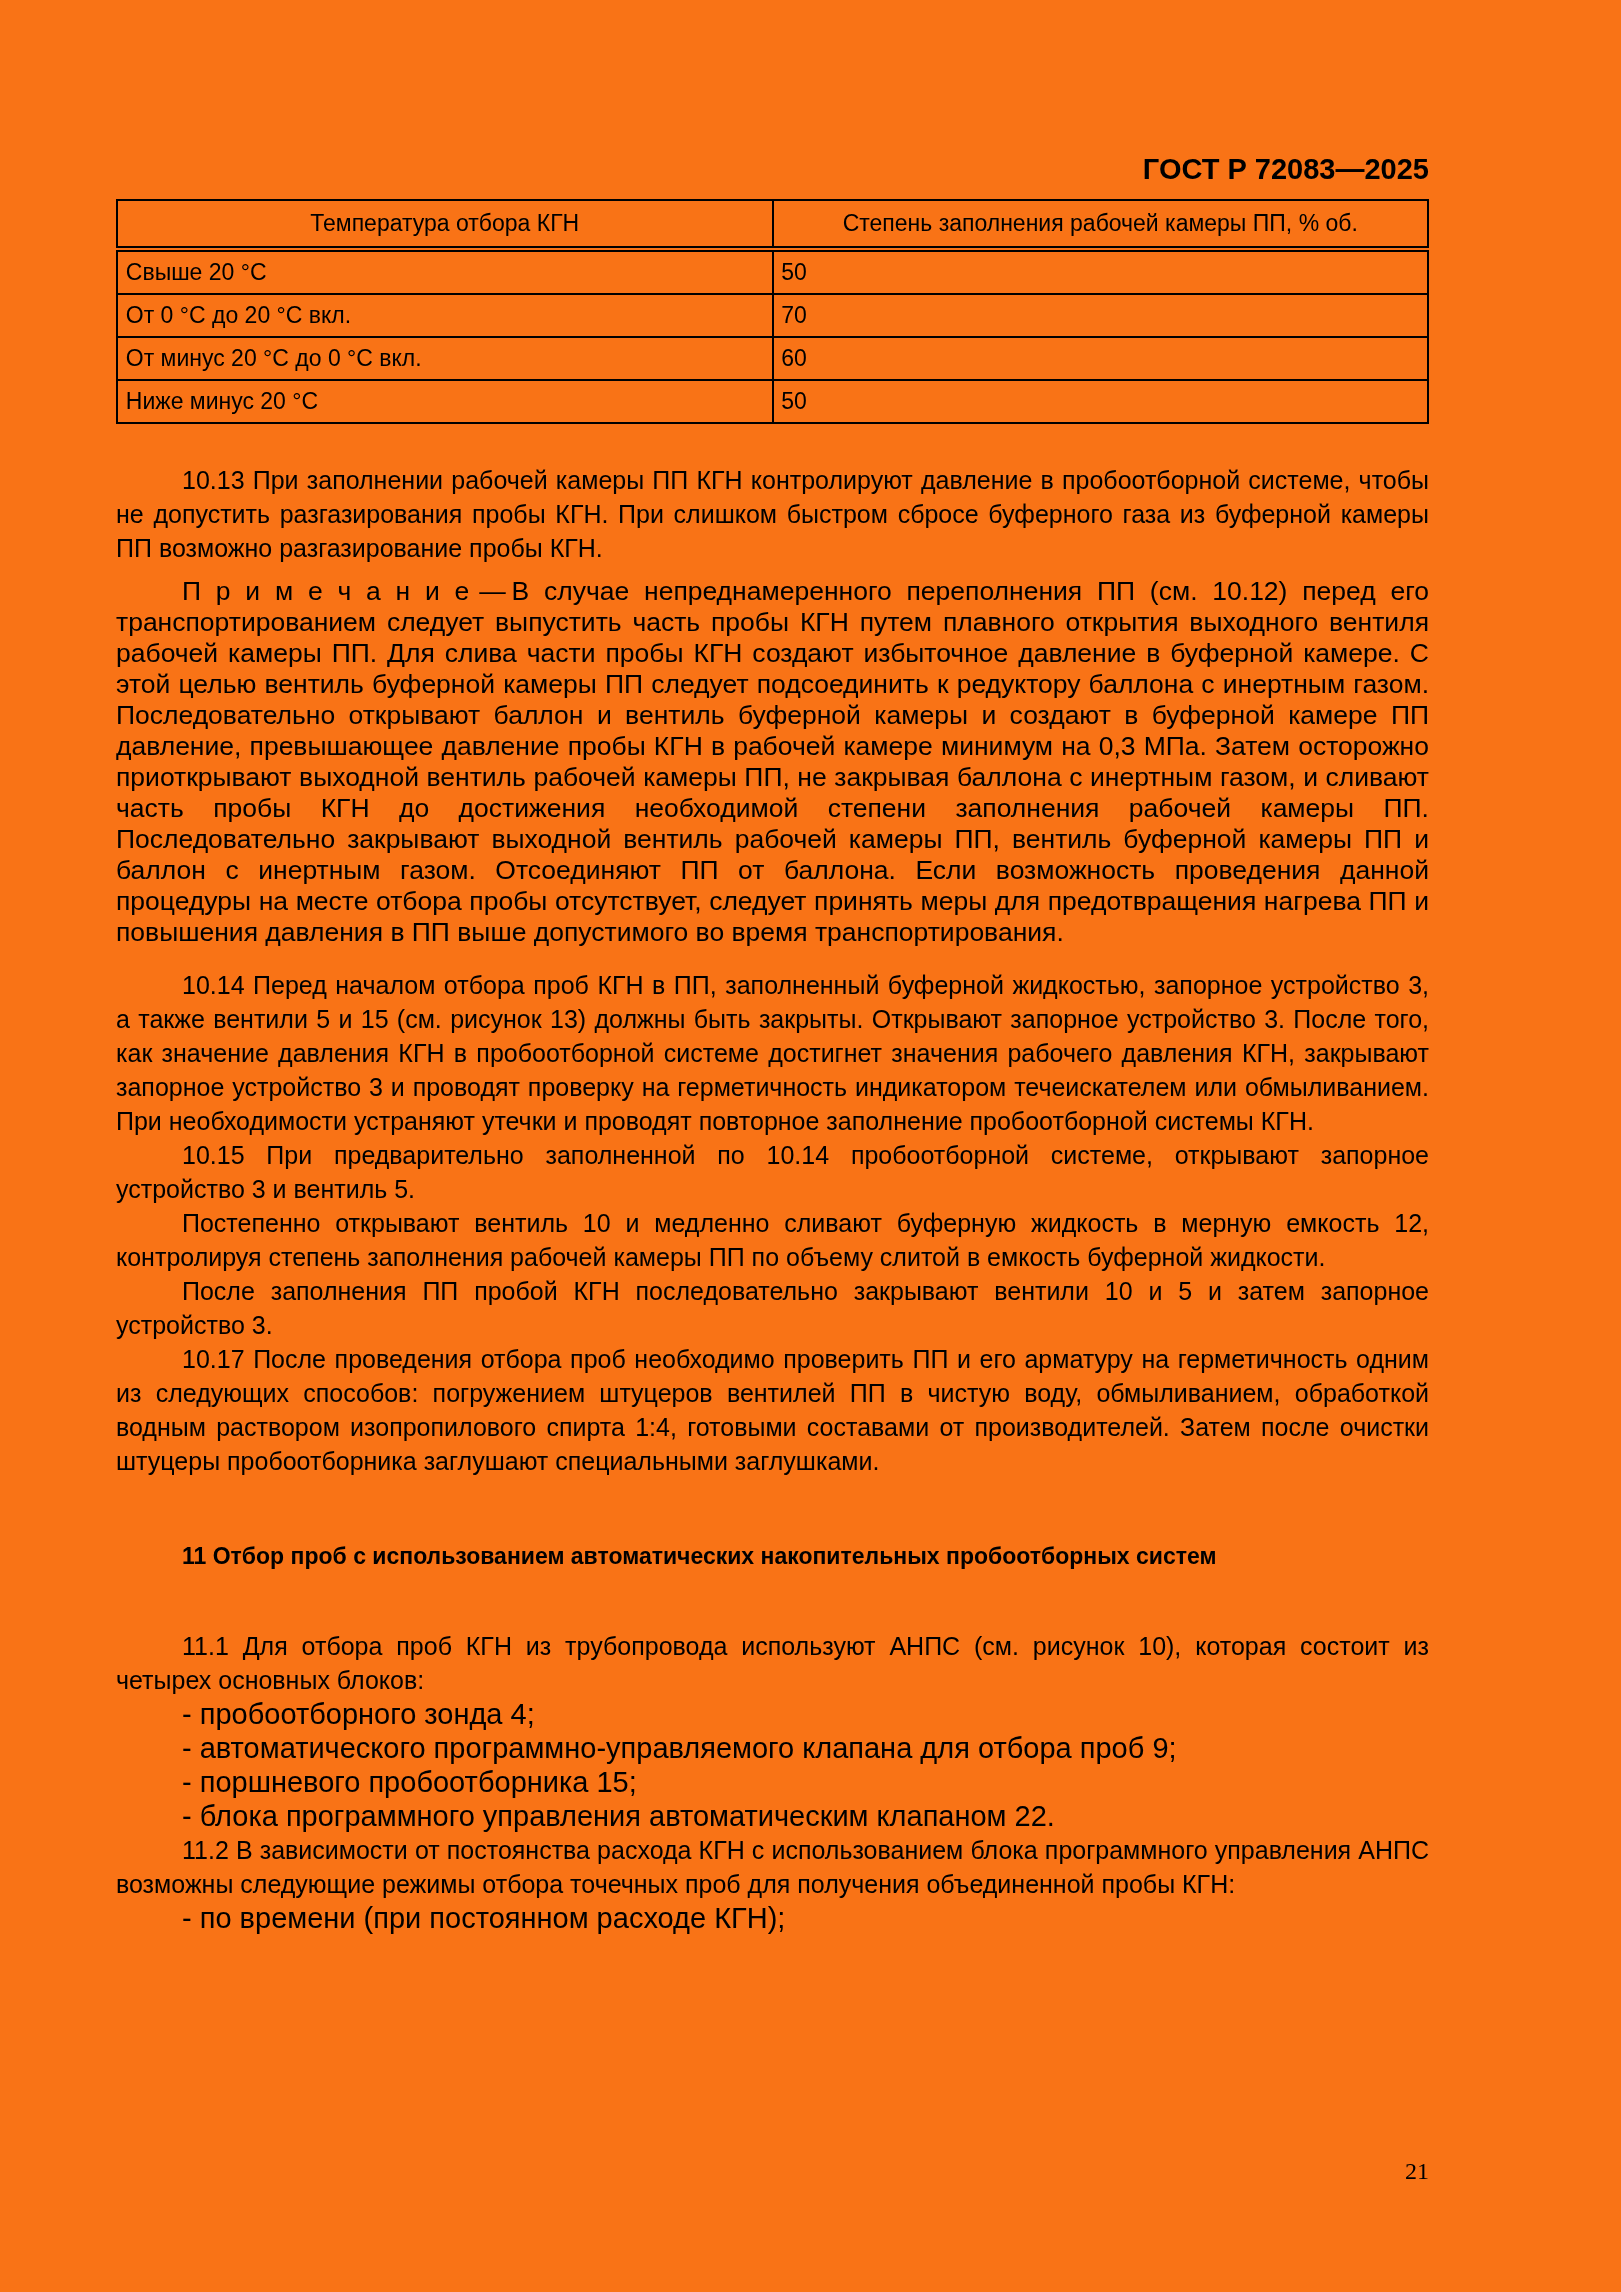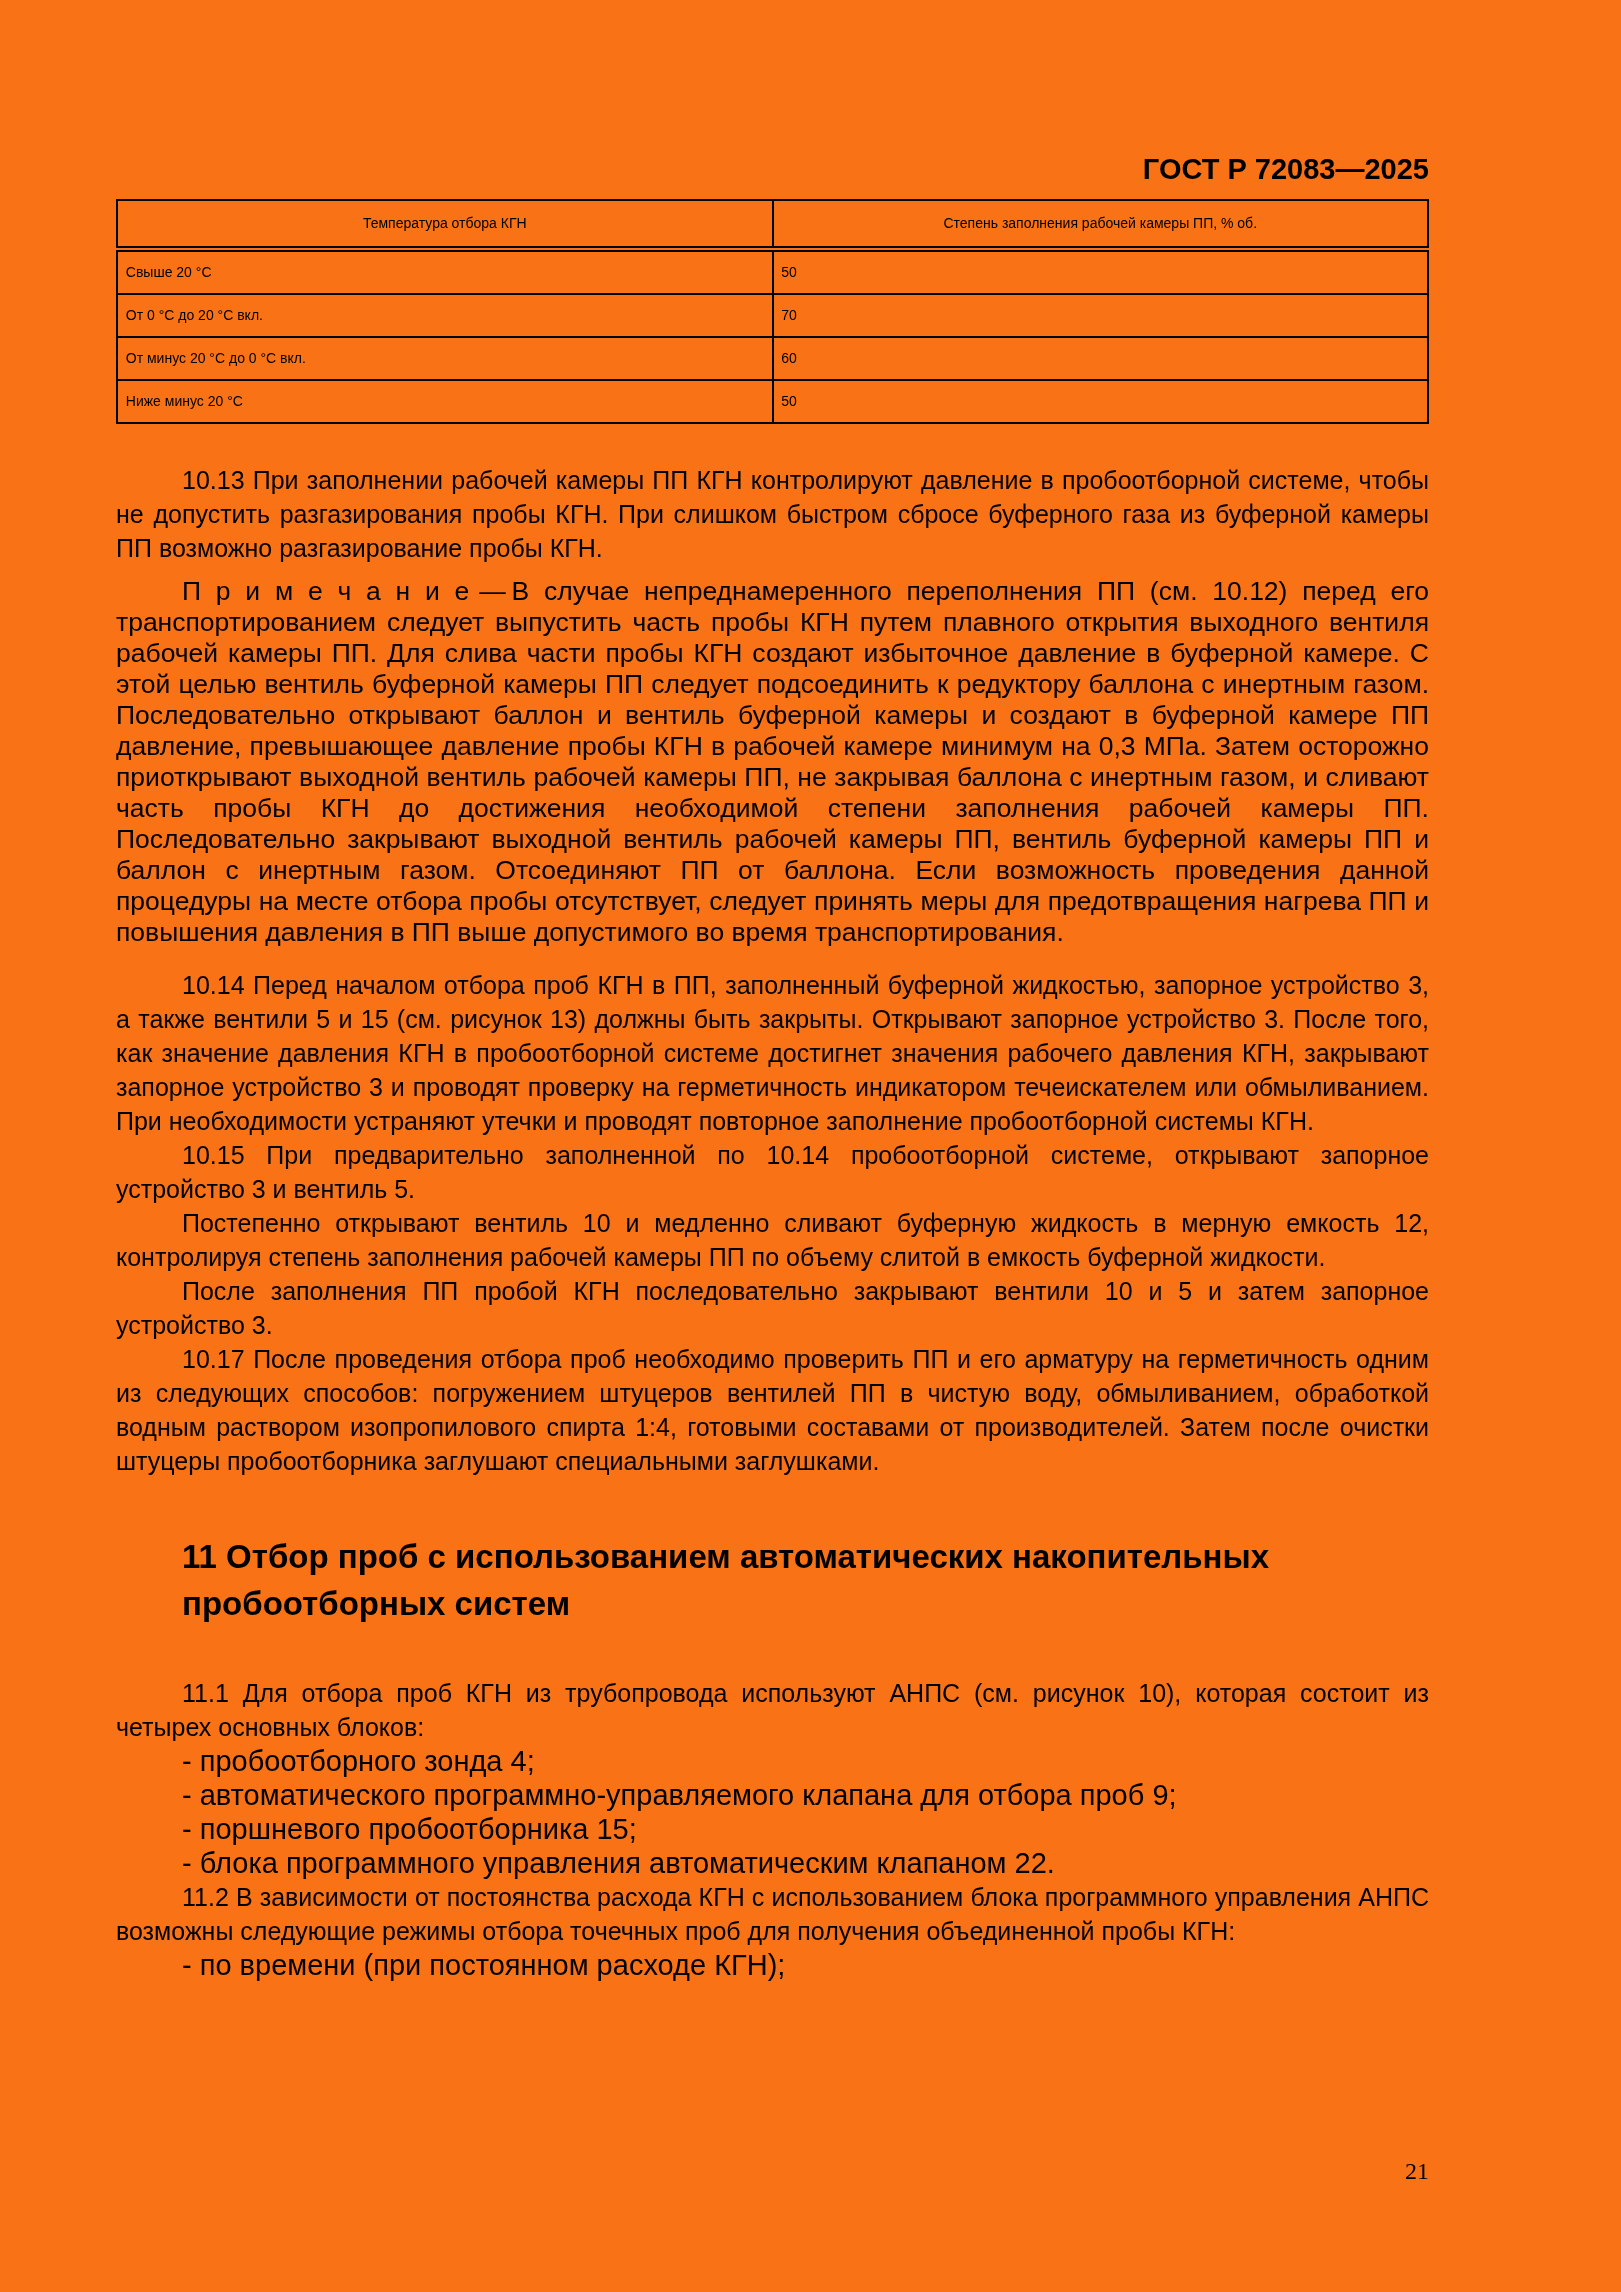--- a/index.html
+++ b/index.html
@@ -34,21 +34,21 @@
     margin-top: 43px;
     font-size: 22.5px;
     line-height: 27.4px;
     text-align: left;
   }
   .table-caption .cap-label { white-space: pre; }
   table.gost-table {
     width: 100%;
     border-collapse: collapse;
     margin-top: 12.7px;
-    font-size: 14px;
+    font-size: 23px;
     table-layout: fixed;
   }
   table.gost-table, .outer {
     border: 2.9px solid #000;
   }
   table.gost-table th {
     font-weight: normal;
     height: 45px;
     text-align: center;
     vertical-align: middle;
@@ -87,21 +87,21 @@
     text-indent: 66px;
     hyphens: auto;
     -webkit-hyphens: auto;
   }
   .note .note-label { white-space: pre; }
   .note .note-dash { padding: 0 5.9px 0 9.8px; }
   .section-heading {
     margin: 55px 0 49px 0;
     padding-left: 66px;
     max-width: 1225px;
-    font-size: 33px;
+    font-size: 23px;
     font-weight: bold;
     line-height: 47px;
     text-align: left;
     text-indent: 0;
   }
   .li {
     margin: 0;
     font-size: 29px;
     line-height: 34px;
     text-align: left;

